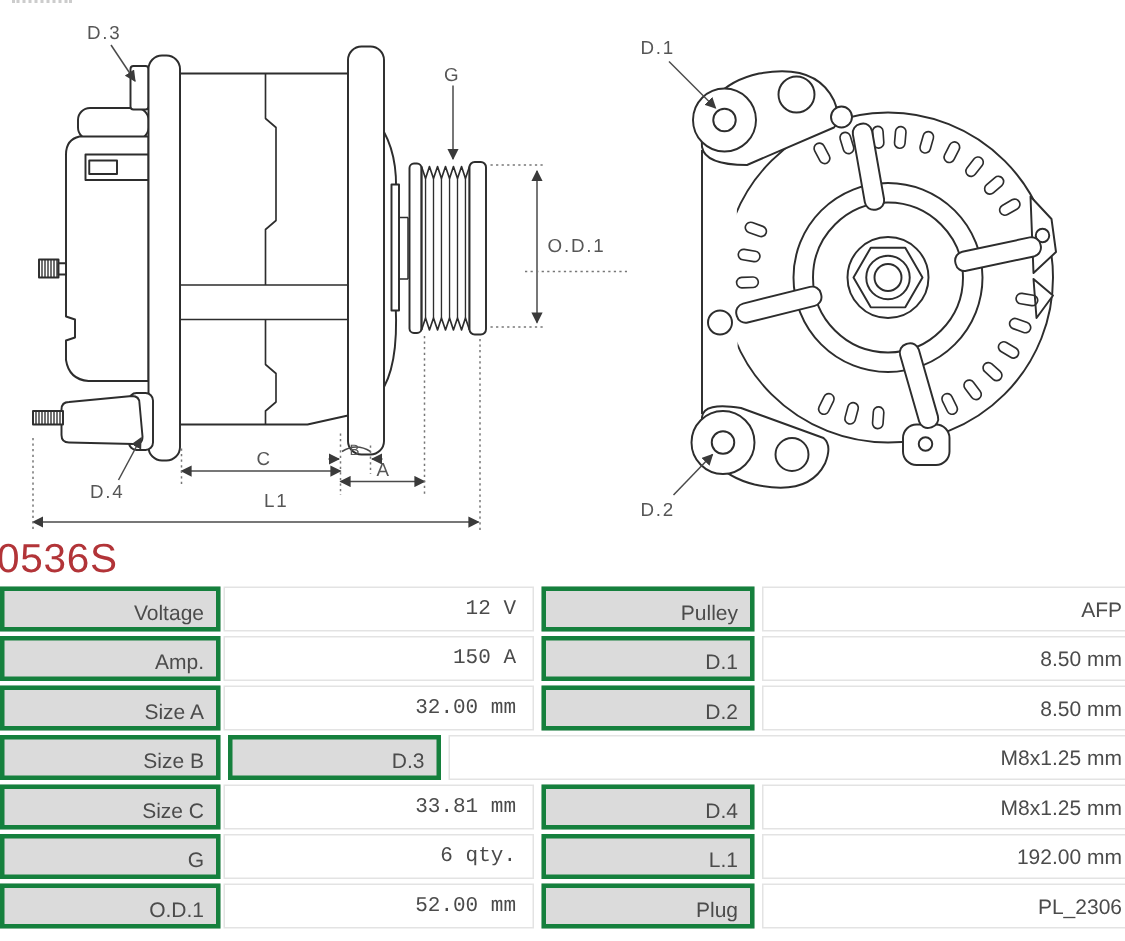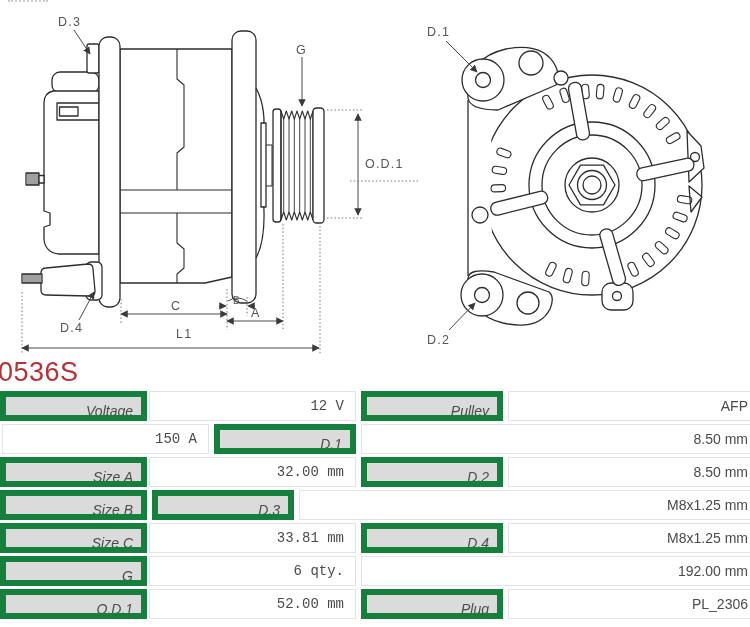--- a/index.html
+++ b/index.html
@@ -8,21 +8,21 @@
   #drawing{position:absolute;left:0;top:0;}
   .dim{position:absolute;font-size:12.5px;color:#565656;letter-spacing:1.2px;
        white-space:nowrap;line-height:1;}
   .dim.small{font-size:10px;letter-spacing:.4px;}
   #part-number{position:absolute;left:-2px;top:359px;font-size:27px;
        color:#b23438;letter-spacing:.5px;line-height:1;}
   #spec-table{position:absolute;left:0;top:391px;width:760px;}
   .row{display:flex;height:30px;margin-bottom:3px;}
   .cell{box-sizing:border-box;font-size:14px;color:#4b4b4b;text-align:right;
         line-height:28px;white-space:nowrap;overflow:hidden;}
-  .lbl{background:#dbdbdb;border:6px solid #15803d;padding-right:8px;font-style:italic;}
+  .lbl{background:#dbdbdb;border:3px solid #15803d;padding-right:8px;}
   .val{background:#ffffff;border:1px solid #e3e3e3;padding-right:11px;}
   .c1{width:147px;}
   .c2{width:207px;margin-left:2px;font-family:Liberation Mono, monospace;}
   .c3{width:142px;margin-left:5px;}
   .c4{flex:1;margin-left:5px;}
   #corner-fragment{position:absolute;left:8px;top:0;width:40px;height:3px;
         border-top:2px dotted #cccccc;}
 </style>
 </head>
 <body>
@@ -189,20 +189,21 @@
 <div id="part-number">0536S</div>
 
 <div id="spec-table">
   <div class="row">
     <div class="cell lbl c1">Voltage</div>
     <div class="cell val c2">12 V</div>
     <div class="cell lbl c3">Pulley</div>
     <div class="cell val c4">AFP</div>
   </div>
   <div class="row">
+    <div class="cell lbl c1">Amp.</div>
     <div class="cell val c2">150 A</div>
     <div class="cell lbl c3">D.1</div>
     <div class="cell val c4">8.50 mm</div>
   </div>
   <div class="row">
     <div class="cell lbl c1">Size A</div>
     <div class="cell val c2">32.00 mm</div>
     <div class="cell lbl c3">D.2</div>
     <div class="cell val c4">8.50 mm</div>
   </div>
@@ -213,20 +214,21 @@
   </div>
   <div class="row">
     <div class="cell lbl c1">Size C</div>
     <div class="cell val c2">33.81 mm</div>
     <div class="cell lbl c3">D.4</div>
     <div class="cell val c4">M8x1.25 mm</div>
   </div>
   <div class="row">
     <div class="cell lbl c1">G</div>
     <div class="cell val c2">6 qty.</div>
+    <div class="cell lbl c3">L.1</div>
     <div class="cell val c4">192.00 mm</div>
   </div>
   <div class="row">
     <div class="cell lbl c1">O.D.1</div>
     <div class="cell val c2">52.00 mm</div>
     <div class="cell lbl c3">Plug</div>
     <div class="cell val c4">PL_2306</div>
   </div>
 </div>
 

